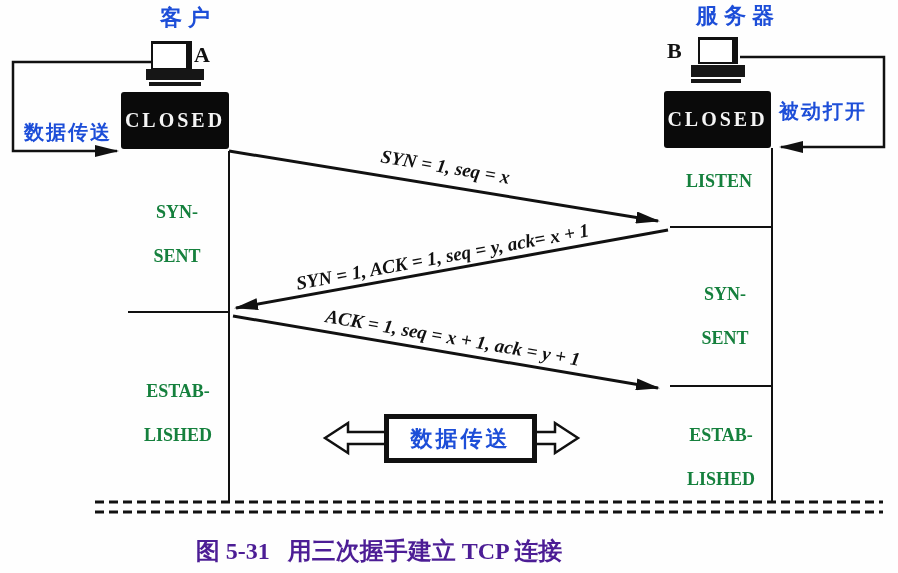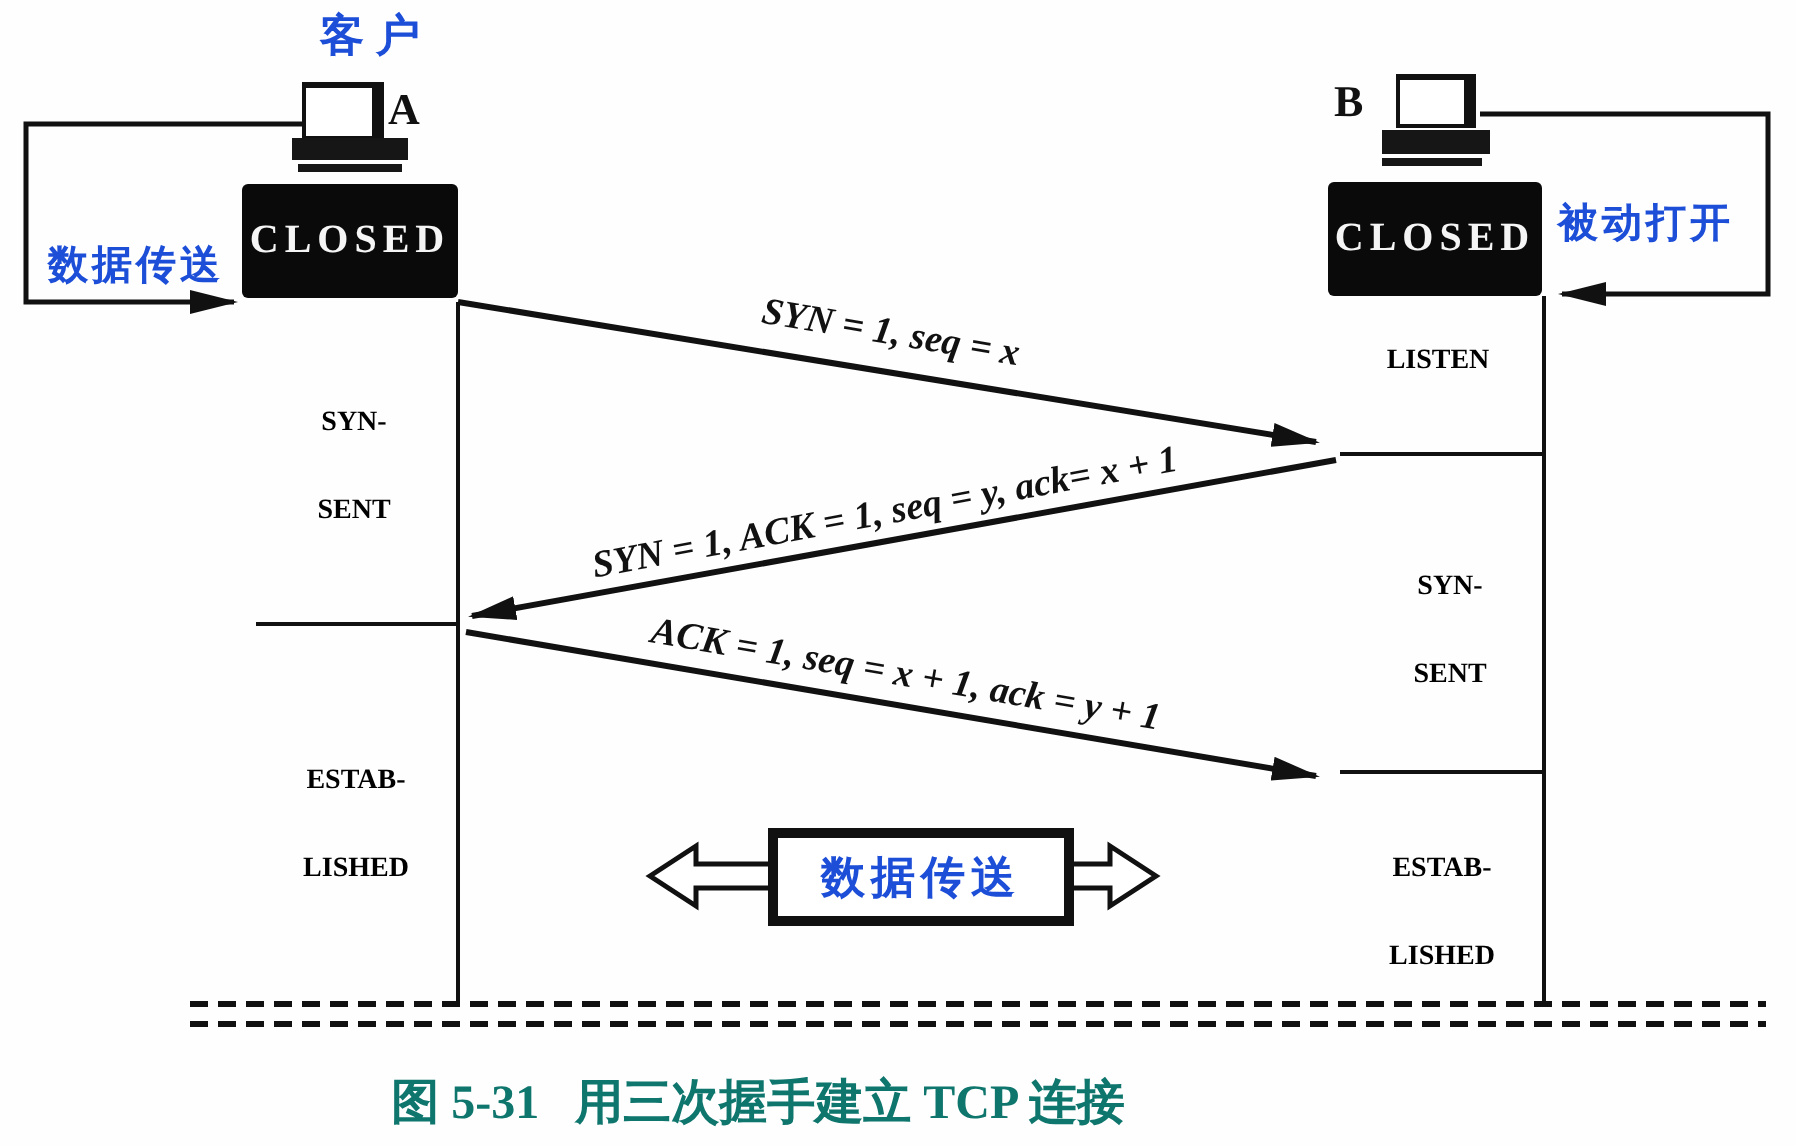--- a/index.html
+++ b/index.html
@@ -12,32 +12,32 @@
   .cjk{font-family:"Liberation Serif", serif;color:#1d4ed8;}
   .role-label{font-size:22px;letter-spacing:6px;text-align:center;font-weight:600;}
   .open-label{font-size:20px;letter-spacing:2px;font-weight:600;white-space:nowrap;}
   .host-letter{font-size:22px;font-weight:700;font-family:"Liberation Serif", serif;}
   .closed-box{
     background:#0a0a0a;color:#f5f5f5;display:flex;align-items:center;justify-content:center;
     font-size:20px;letter-spacing:3px;font-weight:600;border-radius:3px;
     font-family:"Liberation Serif", serif;
   }
   .state{
-    font-family:"Liberation Serif", serif;font-weight:700;font-size:14px;line-height:22px;
-    text-align:center;color:#000000;white-space:pre-line;
+    font-family:"Liberation Serif", serif;font-weight:700;font-size:18px;line-height:22px;
+    text-align:center;color:#15803d;white-space:pre-line;
   }
   .msg{
     font-family:"Liberation Serif", serif;font-style:italic;font-weight:700;font-size:19px;
     text-align:center;white-space:nowrap;color:#111;
   }
   .data-box{
     border:5px solid #111;background:#fff;display:flex;align-items:center;justify-content:center;
     font-size:22px;font-weight:700;letter-spacing:3px;box-sizing:border-box;
   }
-  .caption{width:758px;text-align:center;font-size:24px;font-weight:600;color:#0f766e;}
+  .caption{width:758px;text-align:center;font-size:24px;font-weight:600;color:#4c1d95;}
   .caption .num{margin-right:18px;}
   .monitor{background:#fff;border:2px solid #111;border-top-width:3px;border-right-width:6px;box-sizing:border-box;}
   .keyboard{background:#161616;}
   .pc-base{background:#161616;}
 </style>
 </head>
 <body>
 
 <div class="stage">
 
@@ -82,20 +82,21 @@
   <div class="abs cjk open-label" style="left:24px;top:119px;">数据传送</div>
 
   <div class="abs closed-box" style="left:121px;top:92px;width:108px;height:57px;">CLOSED</div>
 
   <div class="abs state" style="left:127px;top:201px;width:100px;"><span>SYN-</span><br>
        <span>SENT</span></div>
 
   <div class="abs state" style="left:128px;top:380px;width:100px;"><span>ESTAB-</span><br>
        <span>LISHED</span></div>
 
+  <div class="abs cjk role-label" style="left:677px;top:1px;width:122px;">服务器</div>
 
   <div class="abs">
     <div class="abs monitor" style="left:698px;top:37px;width:40px;height:27px;"></div>
     <div class="abs keyboard" style="left:691px;top:65px;width:54px;height:12px;"></div>
     <div class="abs pc-base" style="left:691px;top:79px;width:50px;height:4px;"></div>
   </div>
   <div class="abs host-letter" style="left:667px;top:38px;">B</div>
 
   <div class="abs cjk open-label" style="left:779px;top:98px;">被动打开</div>
 

